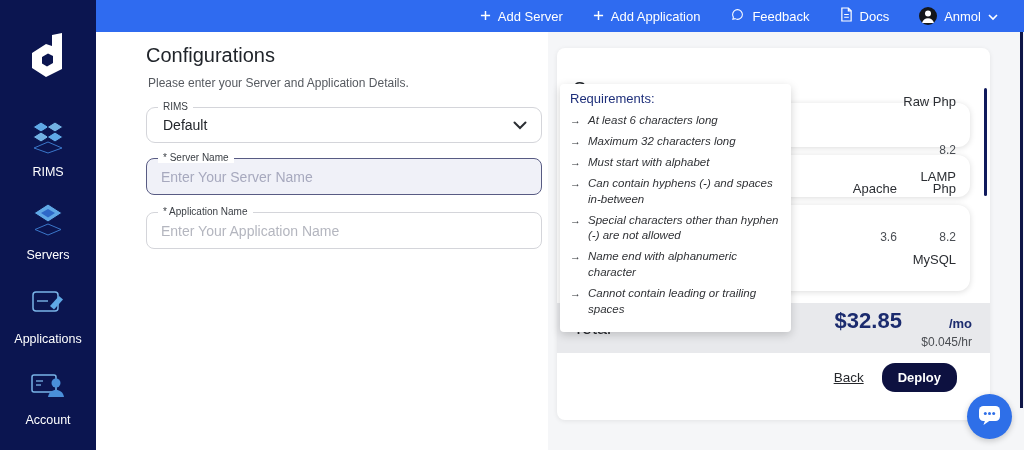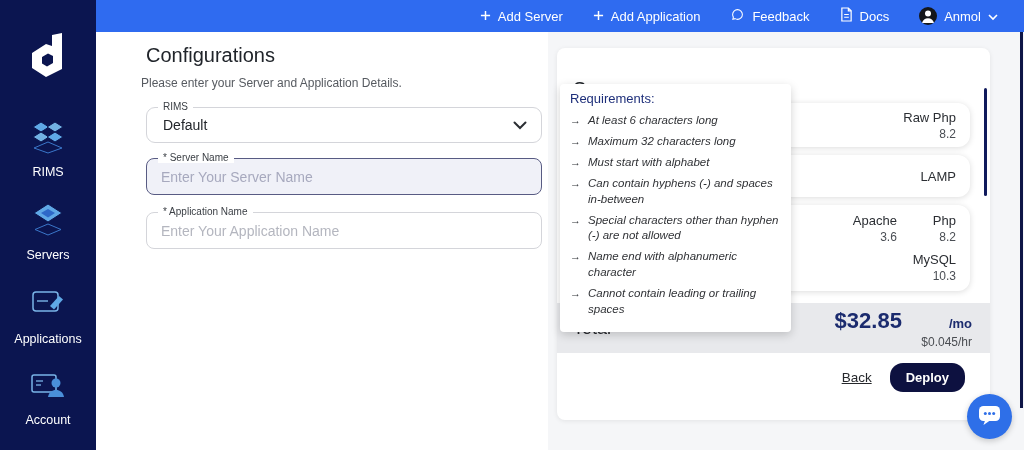--- a/index.html
+++ b/index.html
@@ -17,55 +17,55 @@
     display:flex; align-items:center; justify-content:flex-end; gap:30px; padding-right:26px; }
   .tb-item { display:flex; align-items:center; gap:7px; color:#fff; font-size:13px; font-weight:500; cursor:pointer; white-space:nowrap; }
   .avatar { width:18px; height:18px; border-radius:50%; background:#14161a; display:flex; align-items:center; justify-content:center; overflow:hidden; }
 
   
   .left-panel { position:absolute; left:96px; top:32px; width:452px; height:418px; background:#ffffff; }
   .right-bg { position:absolute; left:548px; top:32px; width:476px; height:418px; background:#f5f6f8; }
 
   
   .page-title { position:absolute; left:146px; top:44px; font-size:20px; font-weight:500; color:#20242a; }
-  .page-sub { position:absolute; left:141px; top:76px; font-size:12px; color:#565a60; }
+  .page-sub { position:absolute; left:148px; top:76px; font-size:12px; color:#565a60; }
   .field { position:absolute; left:146px; width:396px; border-radius:9px; background:#fff; }
   .field .notch { position:absolute; top:-7px; left:11px; background:#fff; padding:0 5px; font-size:10px; color:#3c4046; }
   .select-box { top:107px; height:36px; border:1px solid #d4d5da; display:flex; align-items:center; justify-content:space-between; padding:0 14px 0 16px; cursor:pointer; }
   .select-box .val { font-size:14px; color:#23262b; }
   .input-wrap { height:37px; }
   .input-wrap input { width:100%; height:100%; border:none; outline:none; background:transparent; padding:0 14px; font-size:14px; font-family:"Liberation Sans",sans-serif; color:#23262b; }
   .server-field { top:158px; border:1.5px solid #585b83; background:#f0f1f8; border-radius:8px; }
   .server-field input::placeholder { color:#a7a9be; }
   .app-field { top:212px; border:1px solid #d4d5da; border-radius:8px; }
   .app-field input::placeholder { color:#b4b6bf; }
 
   
   .summary-card { position:absolute; left:557px; top:48px; width:433px; height:372px; background:#fff; border-radius:8px;
     box-shadow:0 1px 5px rgba(0,0,0,0.08); z-index:1; }
   .summary-title { position:absolute; left:16px; top:8px; font-size:20px; font-weight:500; color:#20242a;margin-top:22px; }
   .mini-card { position:absolute; left:18px; width:395px; background:#fff; border-radius:12px; box-shadow:0 1px 6px rgba(0,0,0,0.14); }
   .mc1 { top:55px; height:44px; display:flex; align-items:center; justify-content:flex-end; padding-right:14px; }
   .mc2 { top:107px; height:42px; display:flex; align-items:center; justify-content:flex-end; padding-right:14px; }
   .mc3 { top:157px; height:86px; display:flex; flex-direction:column; align-items:flex-end; justify-content:center; gap:8px; padding-right:14px; }
-  .stack { display:flex; flex-direction:column; align-items:flex-end; }
+  .stack { display:flex; flex-direction:column; align-items:flex-end;gap:32px; }
   .stack .nm { font-size:13px; color:#2b2e33; }
   .stack .vr { font-size:12px; color:#4a4e54; margin-top:2px; }
   .mc3 .row { display:flex; gap:36px; }
   .panel-scrollbar { position:absolute; right:3px; top:40px; width:3px; height:108px; background:#101a5c; border-radius:2px; cursor:pointer; }
 
   .total-row { position:absolute; left:0; top:255px; width:433px; height:50px; background:#e8e9ec;
     display:flex; align-items:center; justify-content:space-between; padding:0 18px 0 16px; }
   .total-lbl { font-size:18px; color:#24262b; }
   .price-stack { display:flex; flex-direction:column; align-items:flex-end; }
   .price-main { color:#1b2b6e; font-weight:700; }
   .price-main .big { font-size:22px; }
   .price-main .unit { font-size:13px;padding-left:47px; }
   .price-hr { font-size:12px; color:#4a4d52; margin-top:1px; }
-  .card-footer { position:absolute; left:16px; top:315px; width:433px; display:flex; align-items:center; justify-content:flex-end; gap:18px; padding-right:41px; }
+  .card-footer { position:absolute; left:8px; top:315px; width:433px; display:flex; align-items:center; justify-content:flex-end; gap:18px; padding-right:41px; }
   .back-link { font-size:13.5px; color:#26282c; text-decoration:underline; cursor:pointer; }
   .deploy-btn { background:#0d1140; color:#fff; font-size:13px; font-weight:700; border:none; border-radius:13px; padding:7px 16px; cursor:pointer; font-family:"Liberation Sans",sans-serif; }
 
   
   .tooltip { position:absolute; left:560px; top:84px; width:231px; background:#fff; border-radius:4px;
     box-shadow:0 3px 10px rgba(0,0,0,0.18); padding:7px 10px 9px 10px; z-index:2; }
   .tt-title { font-size:13px; font-weight:500; color:#1e2f7a; margin-bottom:7px; }
   .tt-item { display:flex; gap:7px; margin-bottom:5px; }
   .tt-item .arr { font-size:11px; color:#2b2e33; line-height:1.45; }
   .tt-item .txt { font-size:11.5px; color:#303236; line-height:1.38; width:192px;font-style:italic; }

